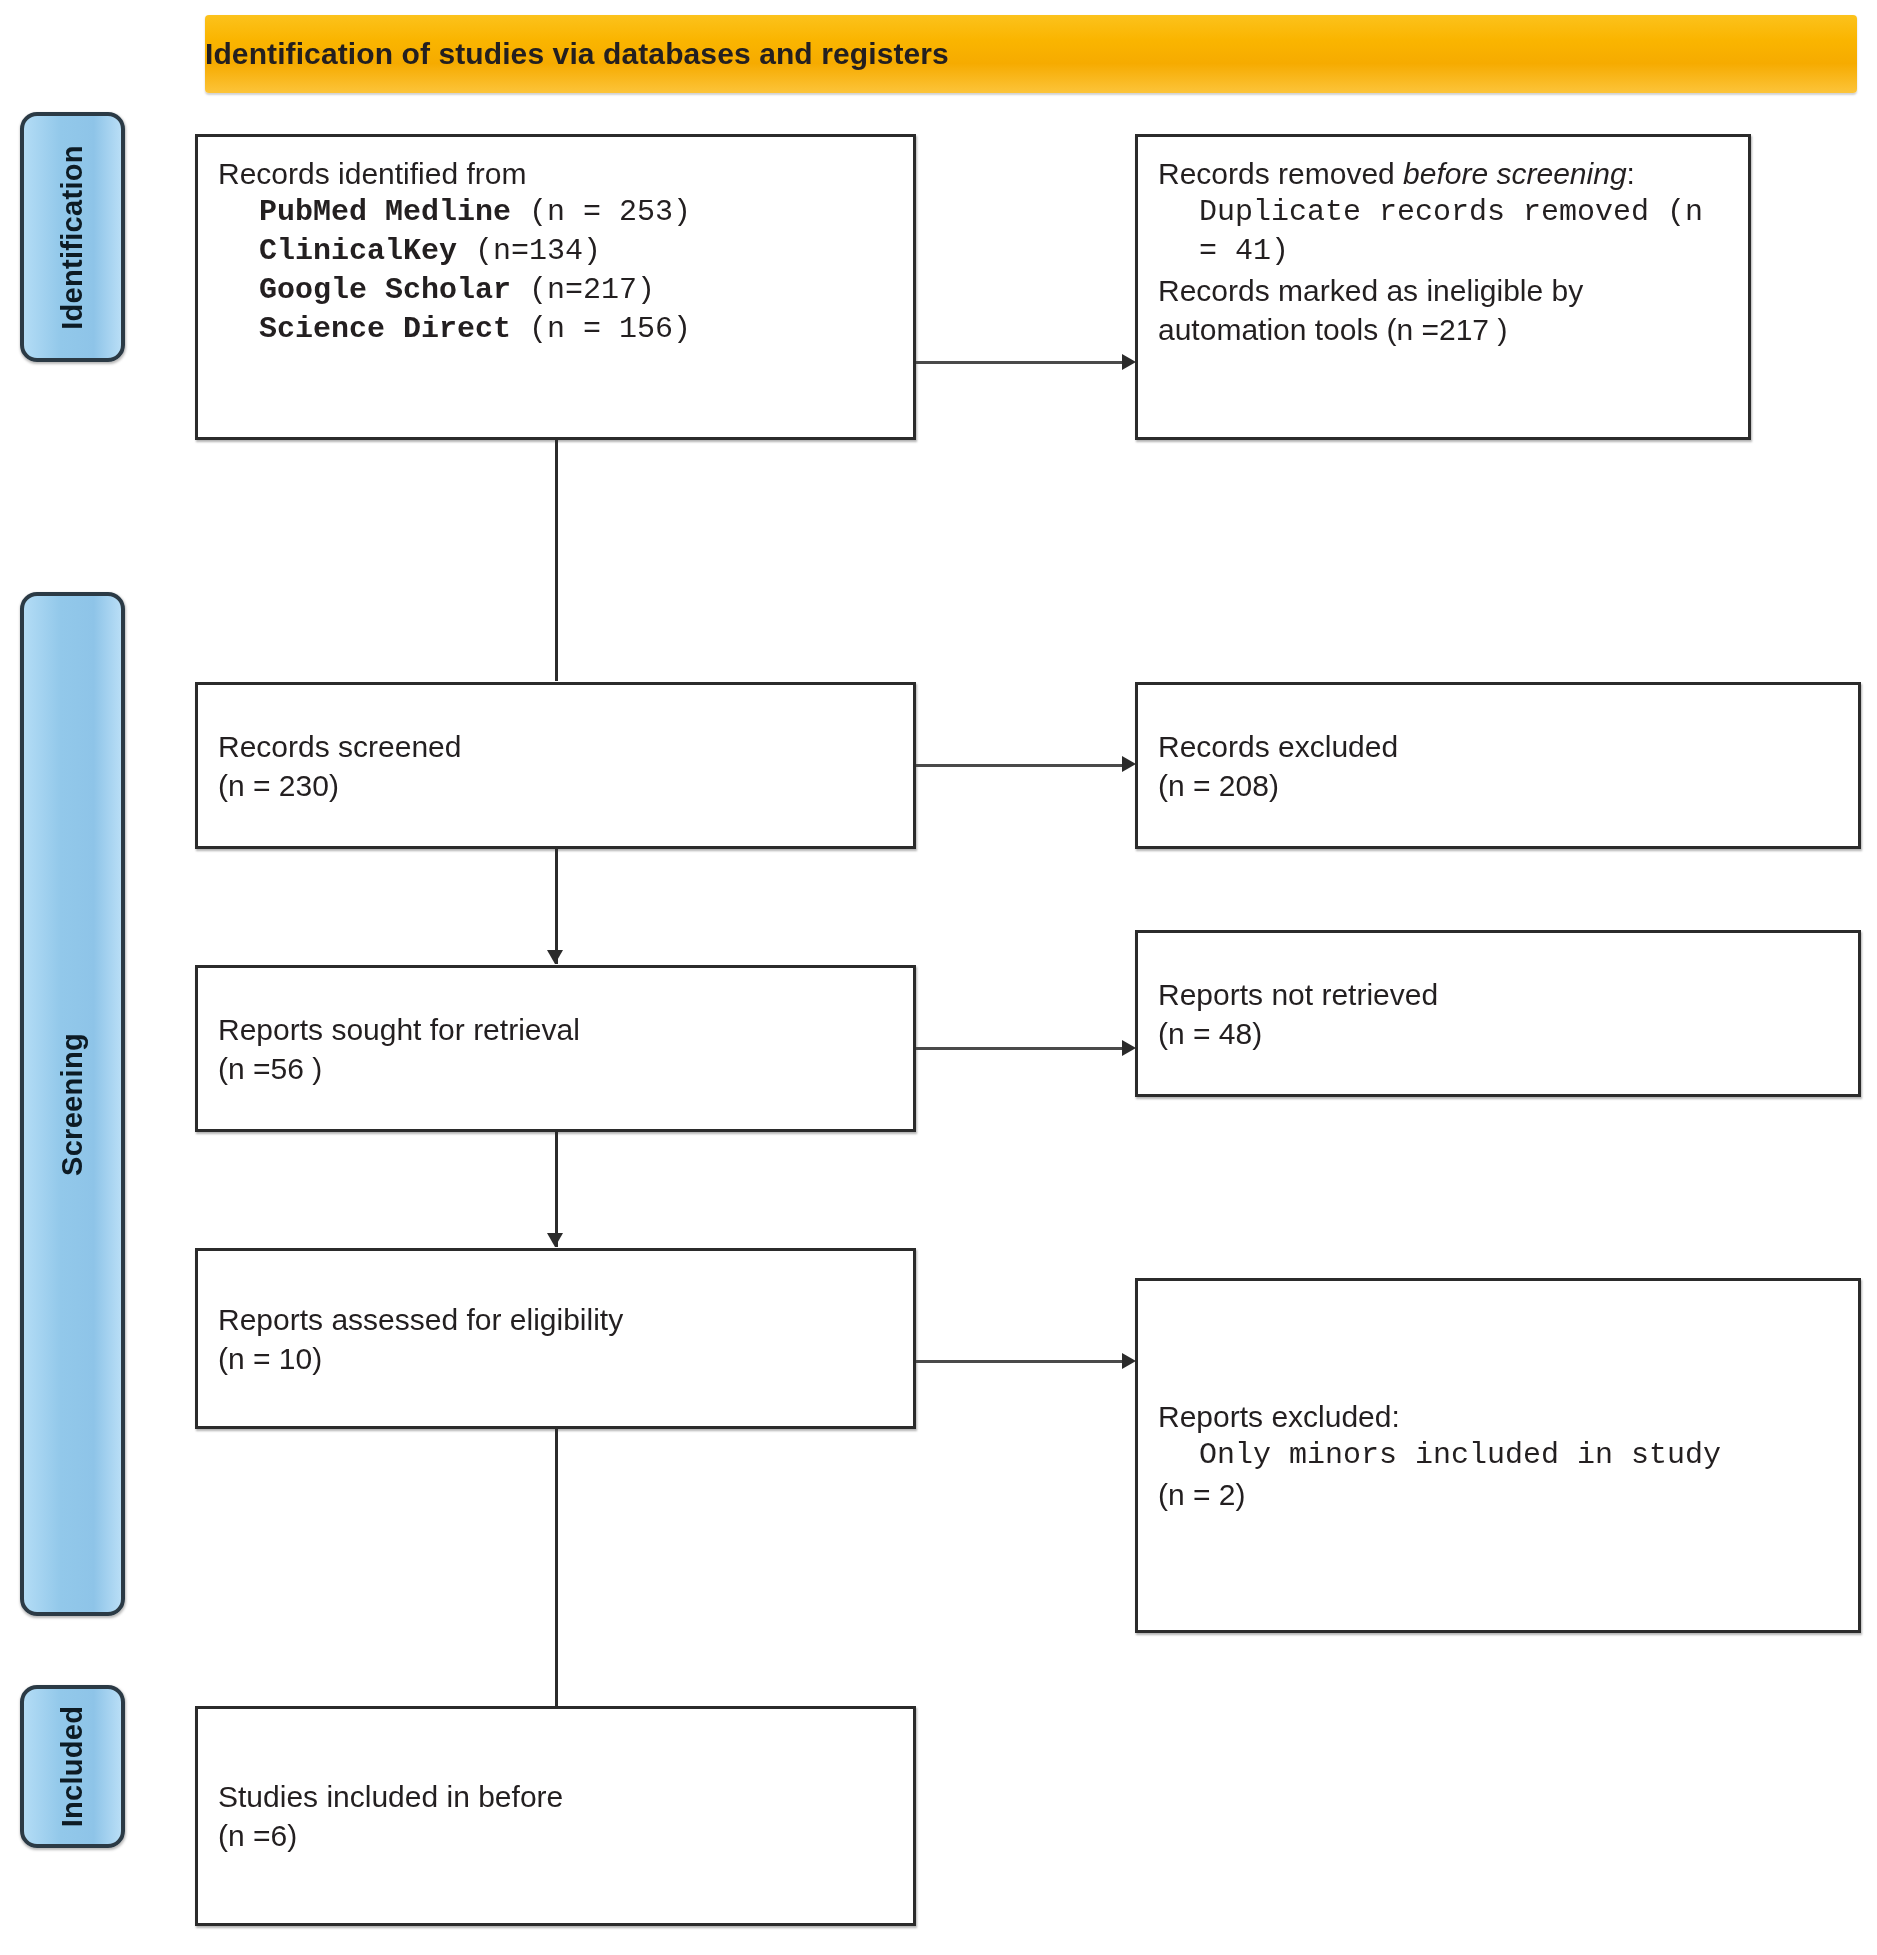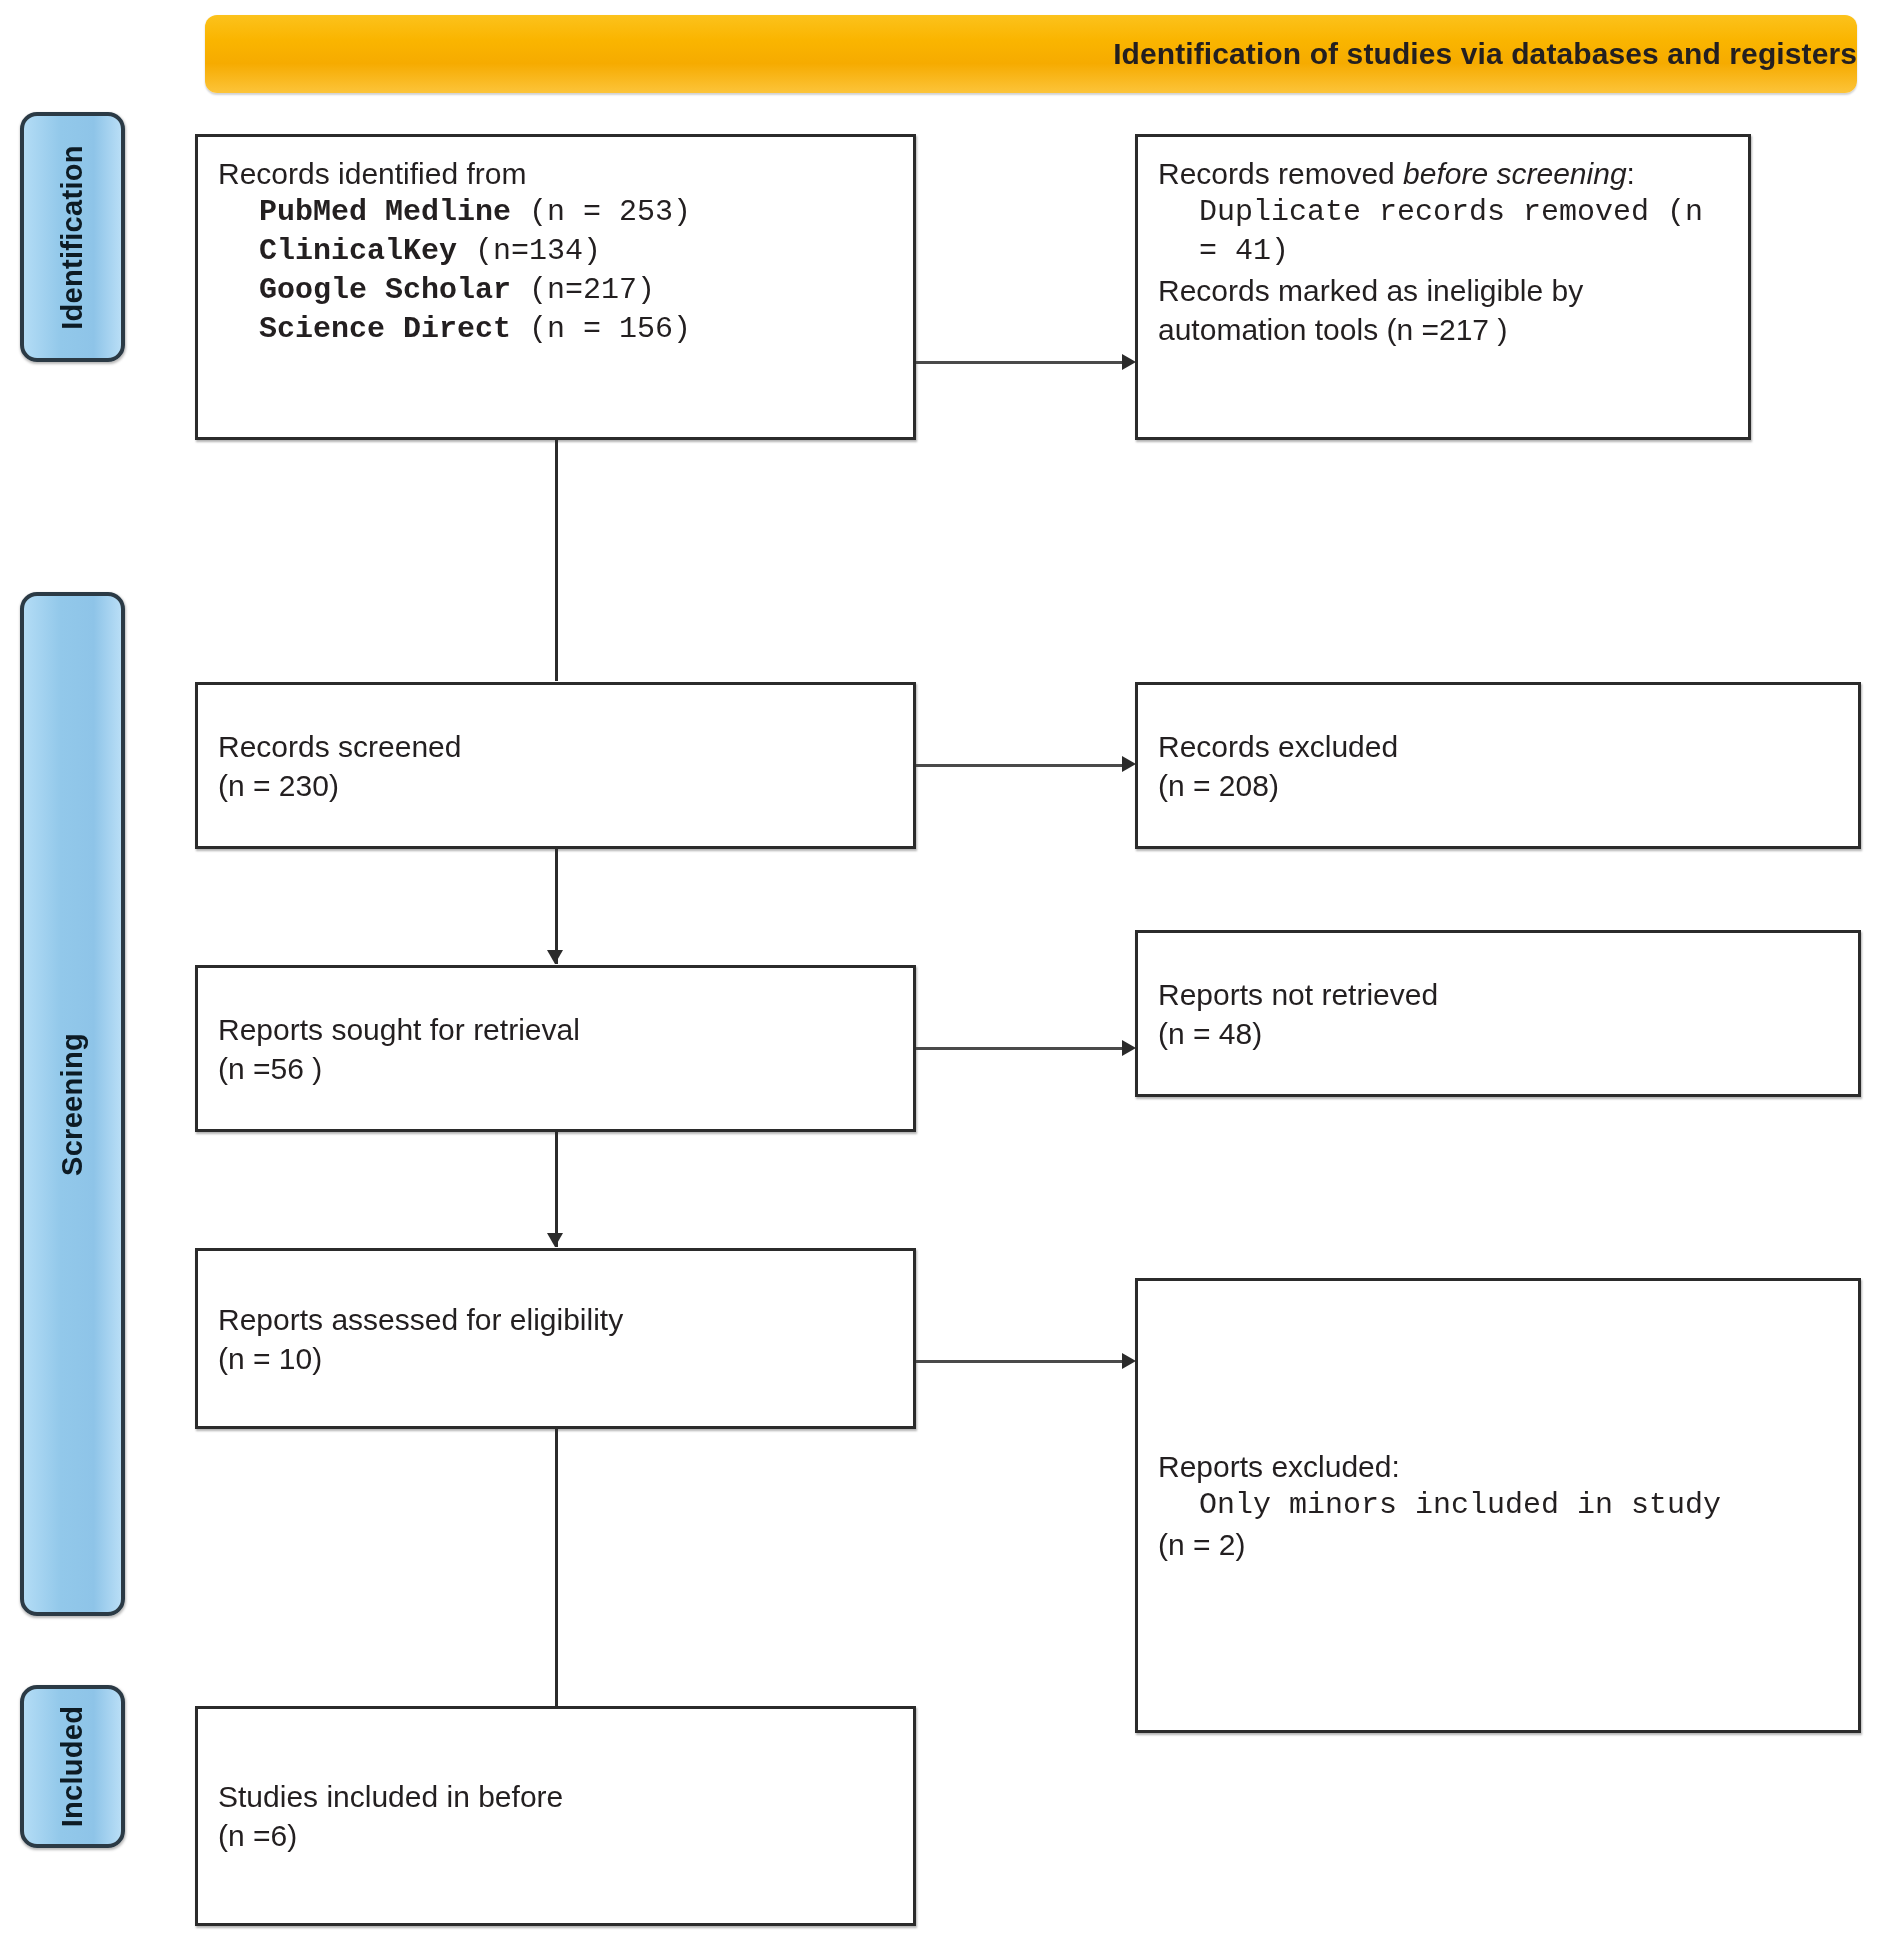--- a/index.html
+++ b/index.html
@@ -5,24 +5,24 @@
   html,body{margin:0;padding:0;background:#ffffff;}
   body{width:1877px;height:1955px;position:relative;
        font-family:"Liberation Sans","DejaVu Sans",sans-serif;
        color:#231f20;overflow:hidden;}
 
   .stage{position:absolute;left:0;top:0;width:1877px;height:1955px;}
 
   
   .banner{
     position:absolute;left:205px;top:14.6px;width:1652px;height:78px;
-    border-radius:12px;
+    border-radius:4px;
     background:linear-gradient(180deg,#fcc21c 0%,#fab500 32%,#f6ab00 62%,#fcc43a 100%);
     box-shadow:0 1.3px 2px rgba(0,0,0,.18);
-    display:flex;align-items:center;justify-content:flex-end;
+    display:flex;align-items:center;justify-content:flex-start;
   }
   .banner-text{
     font-size:30px;font-weight:bold;color:#231f20;letter-spacing:0.1px;
     text-align:center;line-height:1;
   }
 
   
   .rail{
     position:absolute;left:20px;width:105px;border-radius:17px;
     background:linear-gradient(90deg,#b3dcf5 0%,#92c8ea 38%,#8ec4e8 72%,#b9def6 100%);
@@ -55,21 +55,21 @@
   
   #box-identified        {left:195px; top:134px;  width:721px;height:306px;}
   #box-screened          {left:195px; top:682px; width:721px;height:167px;}
   #box-sought            {left:195px; top:965px; width:721px;height:167px;}
   #box-assessed          {left:195px; top:1248px; width:721px;height:181px;}
   #box-included          {left:195px; top:1706px; width:721px;height:220px;}
   
   #box-removed           {left:1135px;top:134px;  width:616px;height:306px;}
   #box-excluded-records  {left:1135px;top:682px; width:726px;height:167px;}
   #box-not-retrieved     {left:1135px;top:930px; width:726px;height:167px;}
-  #box-reports-excluded  {left:1135px;top:1278px; width:726px;height:455px;padding-left:20px;}
+  #box-reports-excluded  {left:1135px;top:1278px; width:726px;height:355px;padding-left:20px;}
 
   
   .box-inner{display:flex;flex-direction:column;justify-content:center;height:100%;}
   .box-inner.top{justify-content:flex-start;}
 
   
   .vline{position:absolute;width:3.3px;background:#2b2b2b;}
   .hline{position:absolute;height:3.3px;background:#4a4a4a;}
   .arrow-down{
     position:absolute;width:0;height:0;

